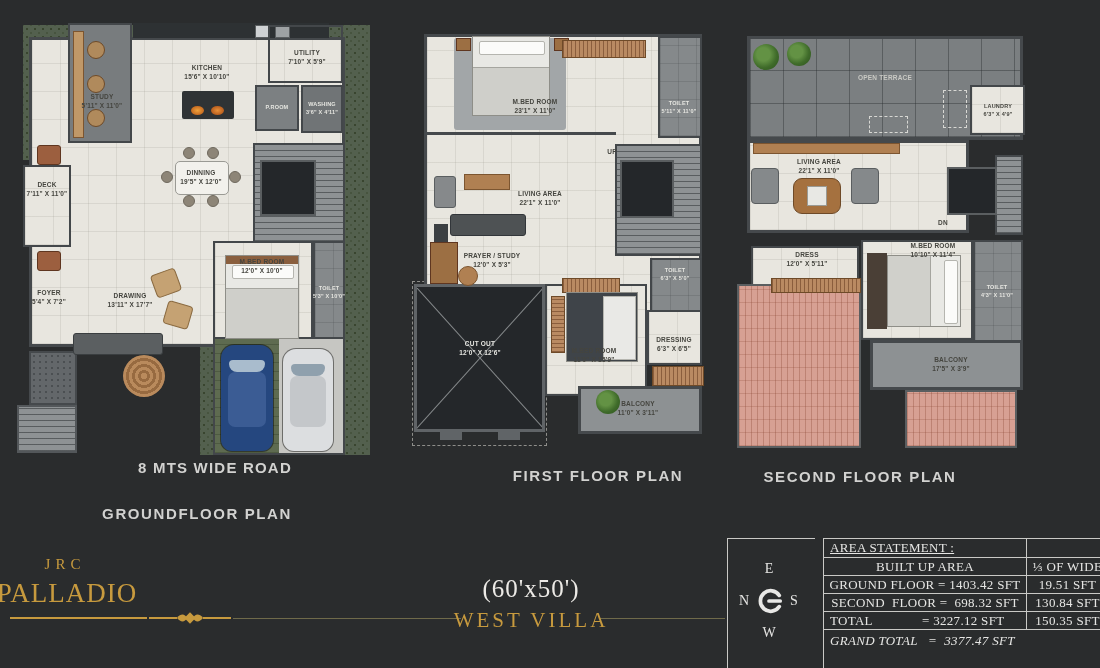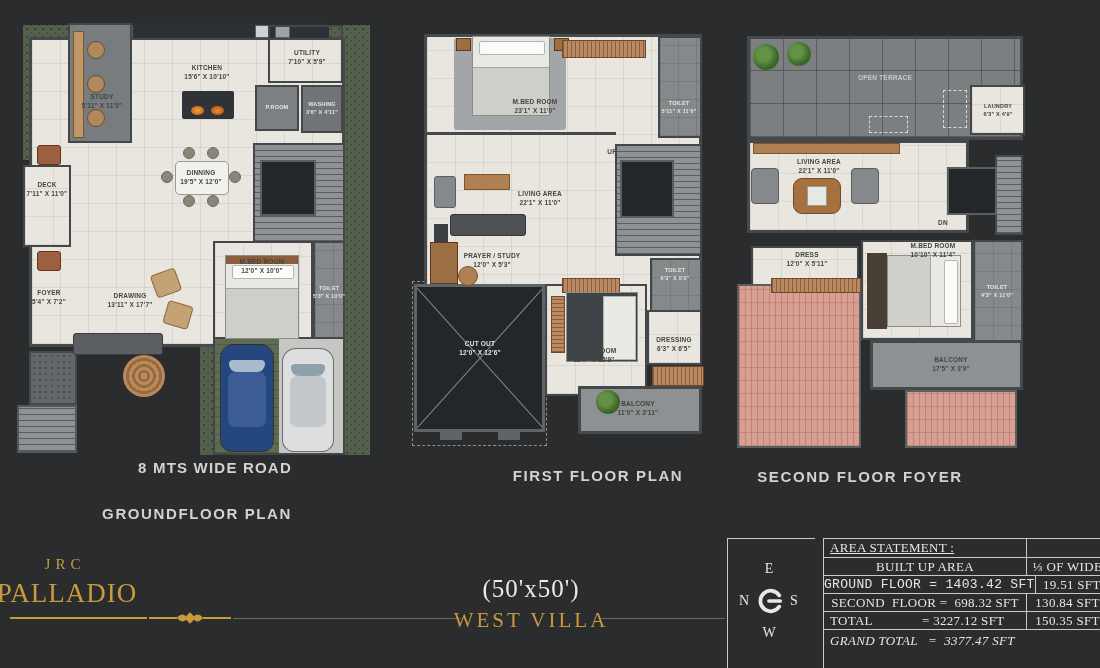--- a/index.html
+++ b/index.html
@@ -334,36 +334,36 @@
 
     <div class="abs wall3" style="left:133px;top:312px;width:153px;height:50px;background:#8d9193;"></div>
     <div class="rl" style="left:214px;top:336px;">
         <span>BALCONY</span>
         <span>17'5" X 3'9"</span>
       </div>
 
     <div class="abs pnk" style="left:0;top:256px;width:124px;height:164px;border:2px solid #5a5e60;box-sizing:border-box;"></div>
     <div class="abs pnk" style="left:168px;top:362px;width:112px;height:58px;border:2px solid #5a5e60;box-sizing:border-box;"></div>
   </div>
-  <div class="plan-title" style="left:860px;top:468px;">SECOND FLOOR FOYER</div>
+  <div class="plan-title" style="left:860px;top:468px;">SECOND FLOOR PLAN</div>
 
   <div class="abs serif gold" style="left:65px;top:556px;transform:translateX(-50%);font-size:15px;letter-spacing:5px;">JRC</div>
   <div class="abs serif gold" style="left:67px;top:578px;transform:translateX(-50%);font-size:27px;letter-spacing:1px;">PALLADIO</div>
   <div class="abs" style="left:10px;top:617px;width:137px;height:2px;background:#c79a3e;"></div>
   <svg class="abs" style="left:147px;top:611px;" width="86" height="14" viewBox="0 0 86 14">
     <path d="M2 7 H30" stroke="#c79a3e" stroke-width="2"></path>
     <path d="M56 7 H84" stroke="#c79a3e" stroke-width="2"></path>
     <path d="M30 7 C34 2 38 3 40 7 C38 11 34 12 30 7 Z" fill="#c79a3e"></path>
     <path d="M56 7 C52 2 48 3 46 7 C48 11 52 12 56 7 Z" fill="#c79a3e"></path>
     <rect x="39" y="3" width="8" height="8" transform="rotate(45 43 7)" fill="#c79a3e"></rect>
   </svg>
   <div class="abs" style="left:233px;top:618px;width:228px;height:1px;background:#6f6a4a;"></div>
   <div class="abs" style="left:599px;top:618px;width:126px;height:1px;background:#6f6a4a;"></div>
 
-  <div class="abs serif" style="left:531px;top:575px;transform:translateX(-50%);font-size:25px;color:#eceae6;letter-spacing:1px;">(50'x50')</div>
+  <div class="abs serif" style="left:531px;top:575px;transform:translateX(-50%);font-size:25px;color:#eceae6;letter-spacing:1px;">(60'x50')</div>
   <div class="abs serif gold" style="left:531px;top:608px;transform:translateX(-50%);font-size:21px;letter-spacing:3px;">WEST VILLA</div>
 
   <div class="abs" style="left:727px;top:538px;width:88px;height:130px;border-top:1px solid #c9c9c6;border-left:1px solid #c9c9c6;box-sizing:border-box;">
     <div class="abs serif" style="left:41px;top:22px;transform:translateX(-50%);font-size:14px;color:#e6e6e4;">E</div>
     <div class="abs serif" style="left:16px;top:54px;transform:translateX(-50%);font-size:14px;color:#e6e6e4;">N</div>
     <div class="abs serif" style="left:66px;top:54px;transform:translateX(-50%);font-size:14px;color:#e6e6e4;">S</div>
     <div class="abs serif" style="left:41px;top:86px;transform:translateX(-50%);font-size:14px;color:#e6e6e4;">W</div>
     <svg class="abs" style="left:27px;top:48px;" width="28" height="28" viewBox="0 0 30 30">
       <path d="M26 9 A11 11 0 1 0 26 21" stroke="#e8e8e6" stroke-width="4" fill="none" stroke-linecap="round"></path>
       <path d="M15 15 H27" stroke="#e8e8e6" stroke-width="4" stroke-linecap="round"></path>
@@ -373,21 +373,21 @@
   <div class="abs" style="left:815px;top:538px;width:285px;height:130px;border-top:1px solid #c9c9c6;border-left:1px solid #c9c9c6;box-sizing:border-box;margin-left:8px;">
     <div class="tbl-row" style="height:19px;">
       <div class="tcell l" style="flex:1;text-decoration:underline;">AREA STATEMENT :</div>
       <div class="tcell right" style="width:82px;"></div>
     </div>
     <div class="tbl-row" style="height:18px;">
       <div class="tcell" style="flex:1;">BUILT UP AREA</div>
       <div class="tcell right" style="width:82px;">⅓ OF WIDE</div>
     </div>
     <div class="tbl-row" style="height:18px;">
-      <div class="tcell" style="flex:1;font-family:Liberation Mono, monospace;">GROUND FLOOR = 1403.42 SFT</div>
+      <div class="tcell" style="flex:1;">GROUND FLOOR = 1403.42 SFT</div>
       <div class="tcell right" style="width:82px;">19.51 SFT</div>
     </div>
     <div class="tbl-row" style="height:18px;">
       <div class="tcell" style="flex:1;">SECOND  FLOOR =  698.32 SFT</div>
       <div class="tcell right" style="width:82px;">130.84 SFT</div>
     </div>
     <div class="tbl-row" style="height:18px;">
       <div class="tcell l" style="flex:1;">TOTAL              = 3227.12 SFT</div>
       <div class="tcell right" style="width:82px;">150.35 SFT</div>
     </div>

